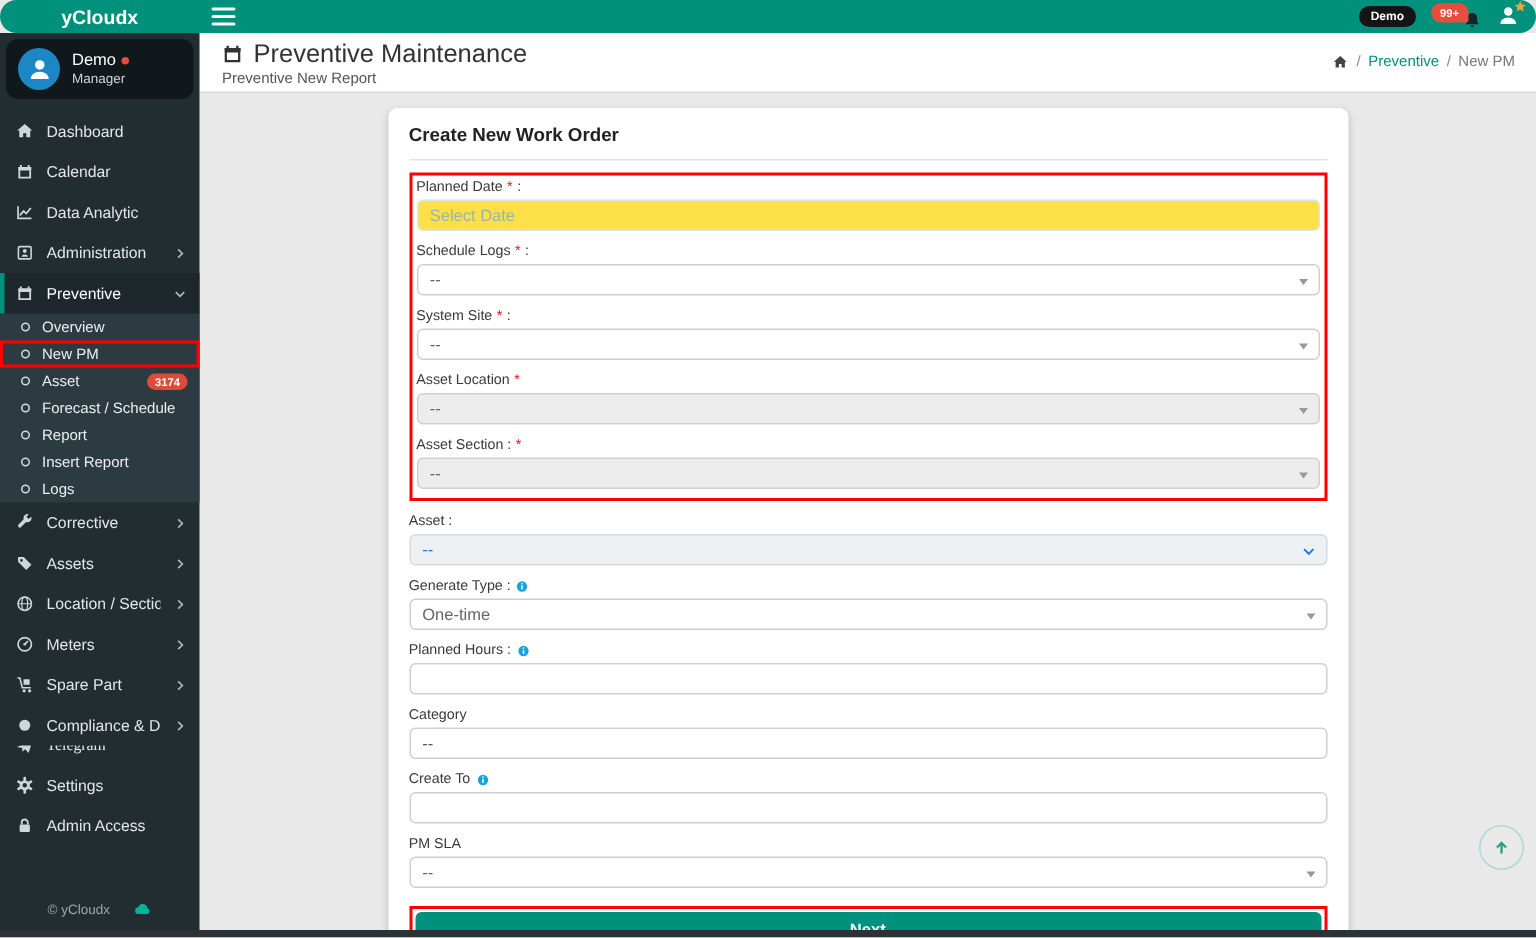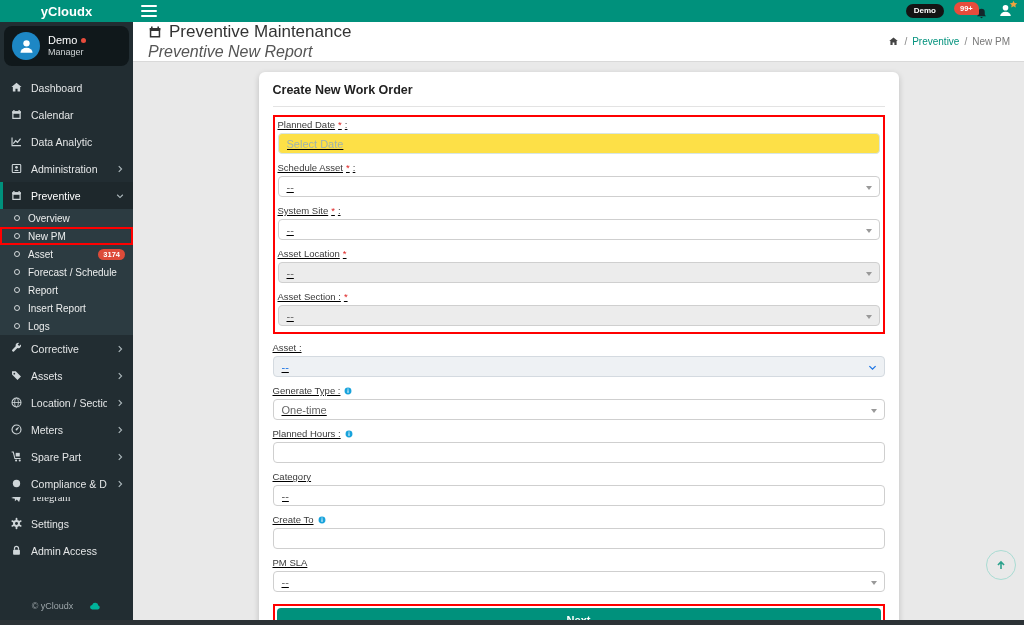--- a/index.html
+++ b/index.html
@@ -1,19 +1,19 @@
 <!DOCTYPE html>
 <html><head>
 <meta charset="utf-8">
 <style>
   * { margin:0; padding:0; box-sizing:border-box; }
   html,body { width:1024px; height:625px; overflow:hidden; font-family:"Liberation Sans","DejaVu Sans",sans-serif; background:#e9e9e9; position:relative; }
 
   
-  .topbar { position:absolute; top:0; left:0; width:1024px; height:22px; background:#00917c; z-index:30; display:flex; }
+  .topbar { position:absolute; top:0; left:0; width:1024px; height:22px; background:#00917c; z-index:30; display:flex;border-radius:11px; }
   .brand { width:133px; height:22px; display:flex; align-items:center; justify-content:center; color:#fff; font-weight:bold; font-size:13px; }
   .topbar-right { flex:1; display:flex; align-items:center; justify-content:space-between; padding:0 10px 0 8px; }
   .hamburger { width:16px; height:12px; display:flex; flex-direction:column; justify-content:space-between; cursor:pointer; }
   .hamburger span { display:block; height:2px; background:#fff; border-radius:1px; }
   .top-icons { display:flex; align-items:center; gap:10px; }
   .demo-pill { background:#141414; color:#fff; font-size:8px; font-weight:bold; padding:2px 8px; border-radius:8px; line-height:1.2; }
   .notif-wrap { position:relative; width:34px; height:18px; }
   .notif-bell { position:absolute; right:0; bottom:0; color:#13272b; }
   .notif-bubble { position:absolute; left:0; top:0; background:#e74c3c; color:#fff; font-size:7.5px; font-weight:bold; padding:2px 6px; border-radius:8px 8px 2px 8px; }
   .user-ico-wrap { position:relative; width:16px; height:16px; }
@@ -43,34 +43,34 @@
   .s-item.redbox { outline:2px solid #ff0000; outline-offset:-2px; }
   .count-badge { background:#dd4b39; color:#fff; font-size:7.5px; font-weight:bold; padding:1px 5px; border-radius:7px; }
   .side-footer { position:absolute; bottom:8px; left:0; width:100%; text-align:center; font-size:9px; color:#9ea7ab; display:flex; align-items:center; justify-content:center; gap:16px; }
   .side-footer .cloud { color:#00b29a; }
 
   
   .main { position:absolute; left:133px; top:22px; width:891px; height:598px; }
   .page-header { height:40px; background:#fff; border-bottom:1px solid #d9d9d9; display:flex; align-items:center; justify-content:space-between; padding:0 14px; }
   .ph-left { display:flex; flex-direction:column; justify-content:center; }
   .ph-title { display:flex; align-items:center; gap:6px; font-size:17px; color:#333; }
-  .ph-sub { font-size:16px; font-style:italic; color:#555; margin-top:1px; margin-left:1px; }
+  .ph-sub { font-size:10px; color:#555; margin-top:1px; margin-left:1px; }
   .breadcrumb { display:flex; align-items:center; gap:5px; font-size:10px; color:#888; }
   .breadcrumb .home { color:#444; }
   .crumb-link { color:#00917c; cursor:pointer; }
   .crumb-cur { color:#777; }
 
   .content { height:558px; background:#e9e9e9; overflow:hidden; }
   .card { width:640px; margin:10px auto 0 auto; background:#fff; border-radius:6px; box-shadow:0 2px 6px rgba(0,0,0,.18); padding:11px 14px 14px 14px; }
   .card-title { font-size:12.5px; font-weight:bold; color:#222; }
   .card-divider { border:none; border-top:1px solid #e3e3e3; margin:9px 0 8px 0; }
 
   .annot { border:2px solid #ff0000; }
   .annot-fields { padding:2px 3px 4px 3px; margin-bottom:8px; }
-  .field { margin-bottom:8px;text-decoration:underline; }
+  .field { margin-bottom:8px; }
   .field:last-child { margin-bottom:2px; }
   .f-label { font-size:9.5px; color:#3a3a3a; margin-bottom:3px; display:flex; align-items:center; gap:3px; }
   .req { color:#dd2222; }
   .info-ic { color:#18a3dc; display:inline-flex; }
   .ctrl { position:relative; height:21px; border:1px solid #cfcfcf; border-radius:4px; background:#fff; display:flex; align-items:center; padding:0 18px 0 8px; font-size:11px; color:#666; cursor:pointer; }
   .ctrl input { border:none; outline:none; background:transparent; width:100%; height:100%; font-size:11px; color:#555; font-family:inherit; }
   .ctrl input::placeholder { color:#9fb3ae; }
   .ctrl-date { background:#fde047; border-color:#d8e6e2; }
   .ctrl-disabled { background:#ececec; }
   .ctrl-blue { background:#eef1f4; border-color:#d4dae0; color:#1b74e4; }
@@ -434,21 +434,21 @@
               <span class="lab-post"> :</span>
 
     </div>
     <div class="ctrl ctrl-date">
       <input type="text" placeholder="Select Date" style="">
 
     </div>
   </div>
           <div class="field">
     <div class="f-label">
-      <span class="lab-pre">Schedule Asset</span>
+      <span class="lab-pre">Schedule Logs</span>
               <span class="req">*</span>
               <span class="lab-post"> :</span>
 
     </div>
     <div class="ctrl ctrl-plain">
 
       <span class="ctrl-text">--</span>
       <span class="caret"></span>
 
     </div>

